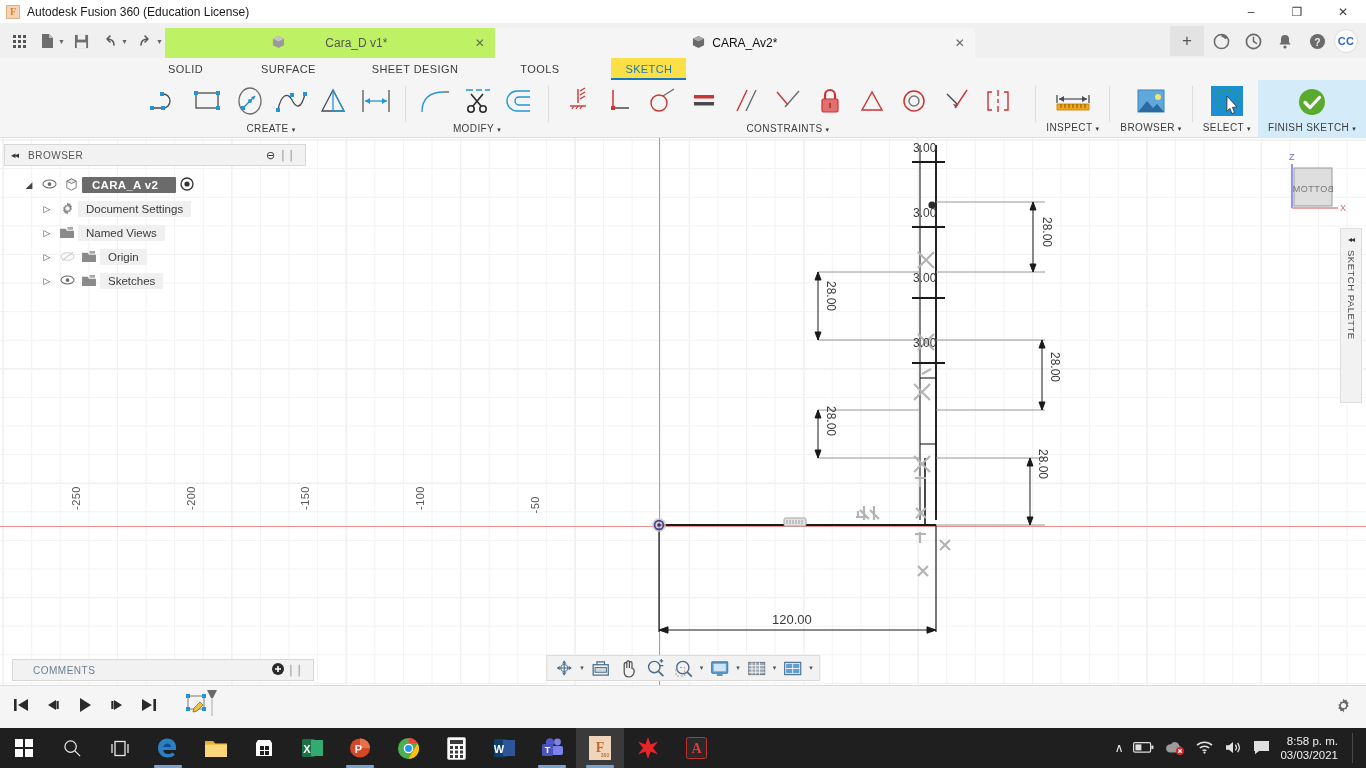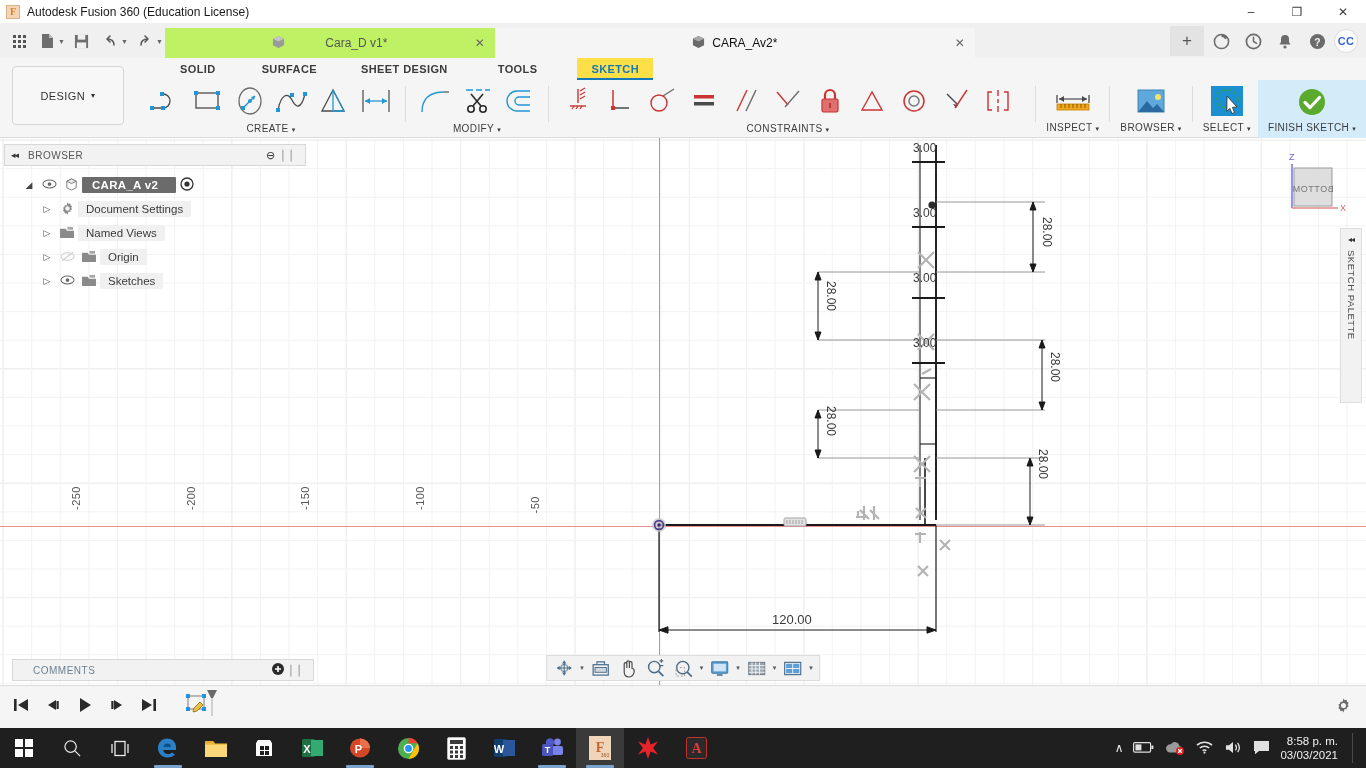--- a/index.html
+++ b/index.html
@@ -76,22 +76,22 @@
     border-bottom: 1px solid #dcdcdc;
     position: relative;
   }
   .design-box {
     width: 112px; margin: 8px 10px 12px 12px;
     border: 1px solid #d6d6d6; border-radius: 4px; background: #f7f7f7;
     display: flex; align-items: center; justify-content: center;
     font-size: 11px; color: #333; letter-spacing: .4px;
   }
   .tabs-row {
-    position: absolute; left: 140px; top: 0; height: 22px;
-    display: flex; align-items: flex-start; gap: 0; font-weight: bold;
+    position: absolute; left: 128px; top: 0; height: 22px;
+    display: flex; align-items: flex-start; gap: 12px;
   }
   .wtab {
     font-size: 11px; color: #3b3b3b; letter-spacing: .4px;
     padding: 5px 14px 4px 14px; height: 22px;
   }
   .wtab.active {
     background: #fde047; color: #1678bd;
     border-bottom: 2px solid #1678bd;
   }
   .panels {
@@ -332,24 +332,20 @@
           <circle cx="9" cy="9" r="8" fill="#6b6b6b"></circle>
           <text x="9" y="13.5" font-size="11" fill="#f0f0f0" text-anchor="middle" font-family="Liberation Sans, sans-serif" font-weight="bold">?</text>
         </svg>
     </div>
     <div class="avatar">CC</div>
   </div>
 </div>
 
 <div class="ribbon">
 
-  <div class="design-box">
-    <span>DESIGN</span>
-    <span style="margin-left:6px;font-size:8px;">▾</span>
-  </div>
 
   <div class="tabs-row">
     <div class="wtab" style="margin-left:26px;">SOLID</div>
     <div class="wtab" style="margin-left:18px;">SURFACE</div>
     <div class="wtab" style="margin-left:16px;">SHEET DESIGN</div>
     <div class="wtab" style="margin-left:22px;">TOOLS</div>
     <div class="wtab active" style="margin-left:26px;">SKETCH</div>
   </div>
 
   <div class="panels">

